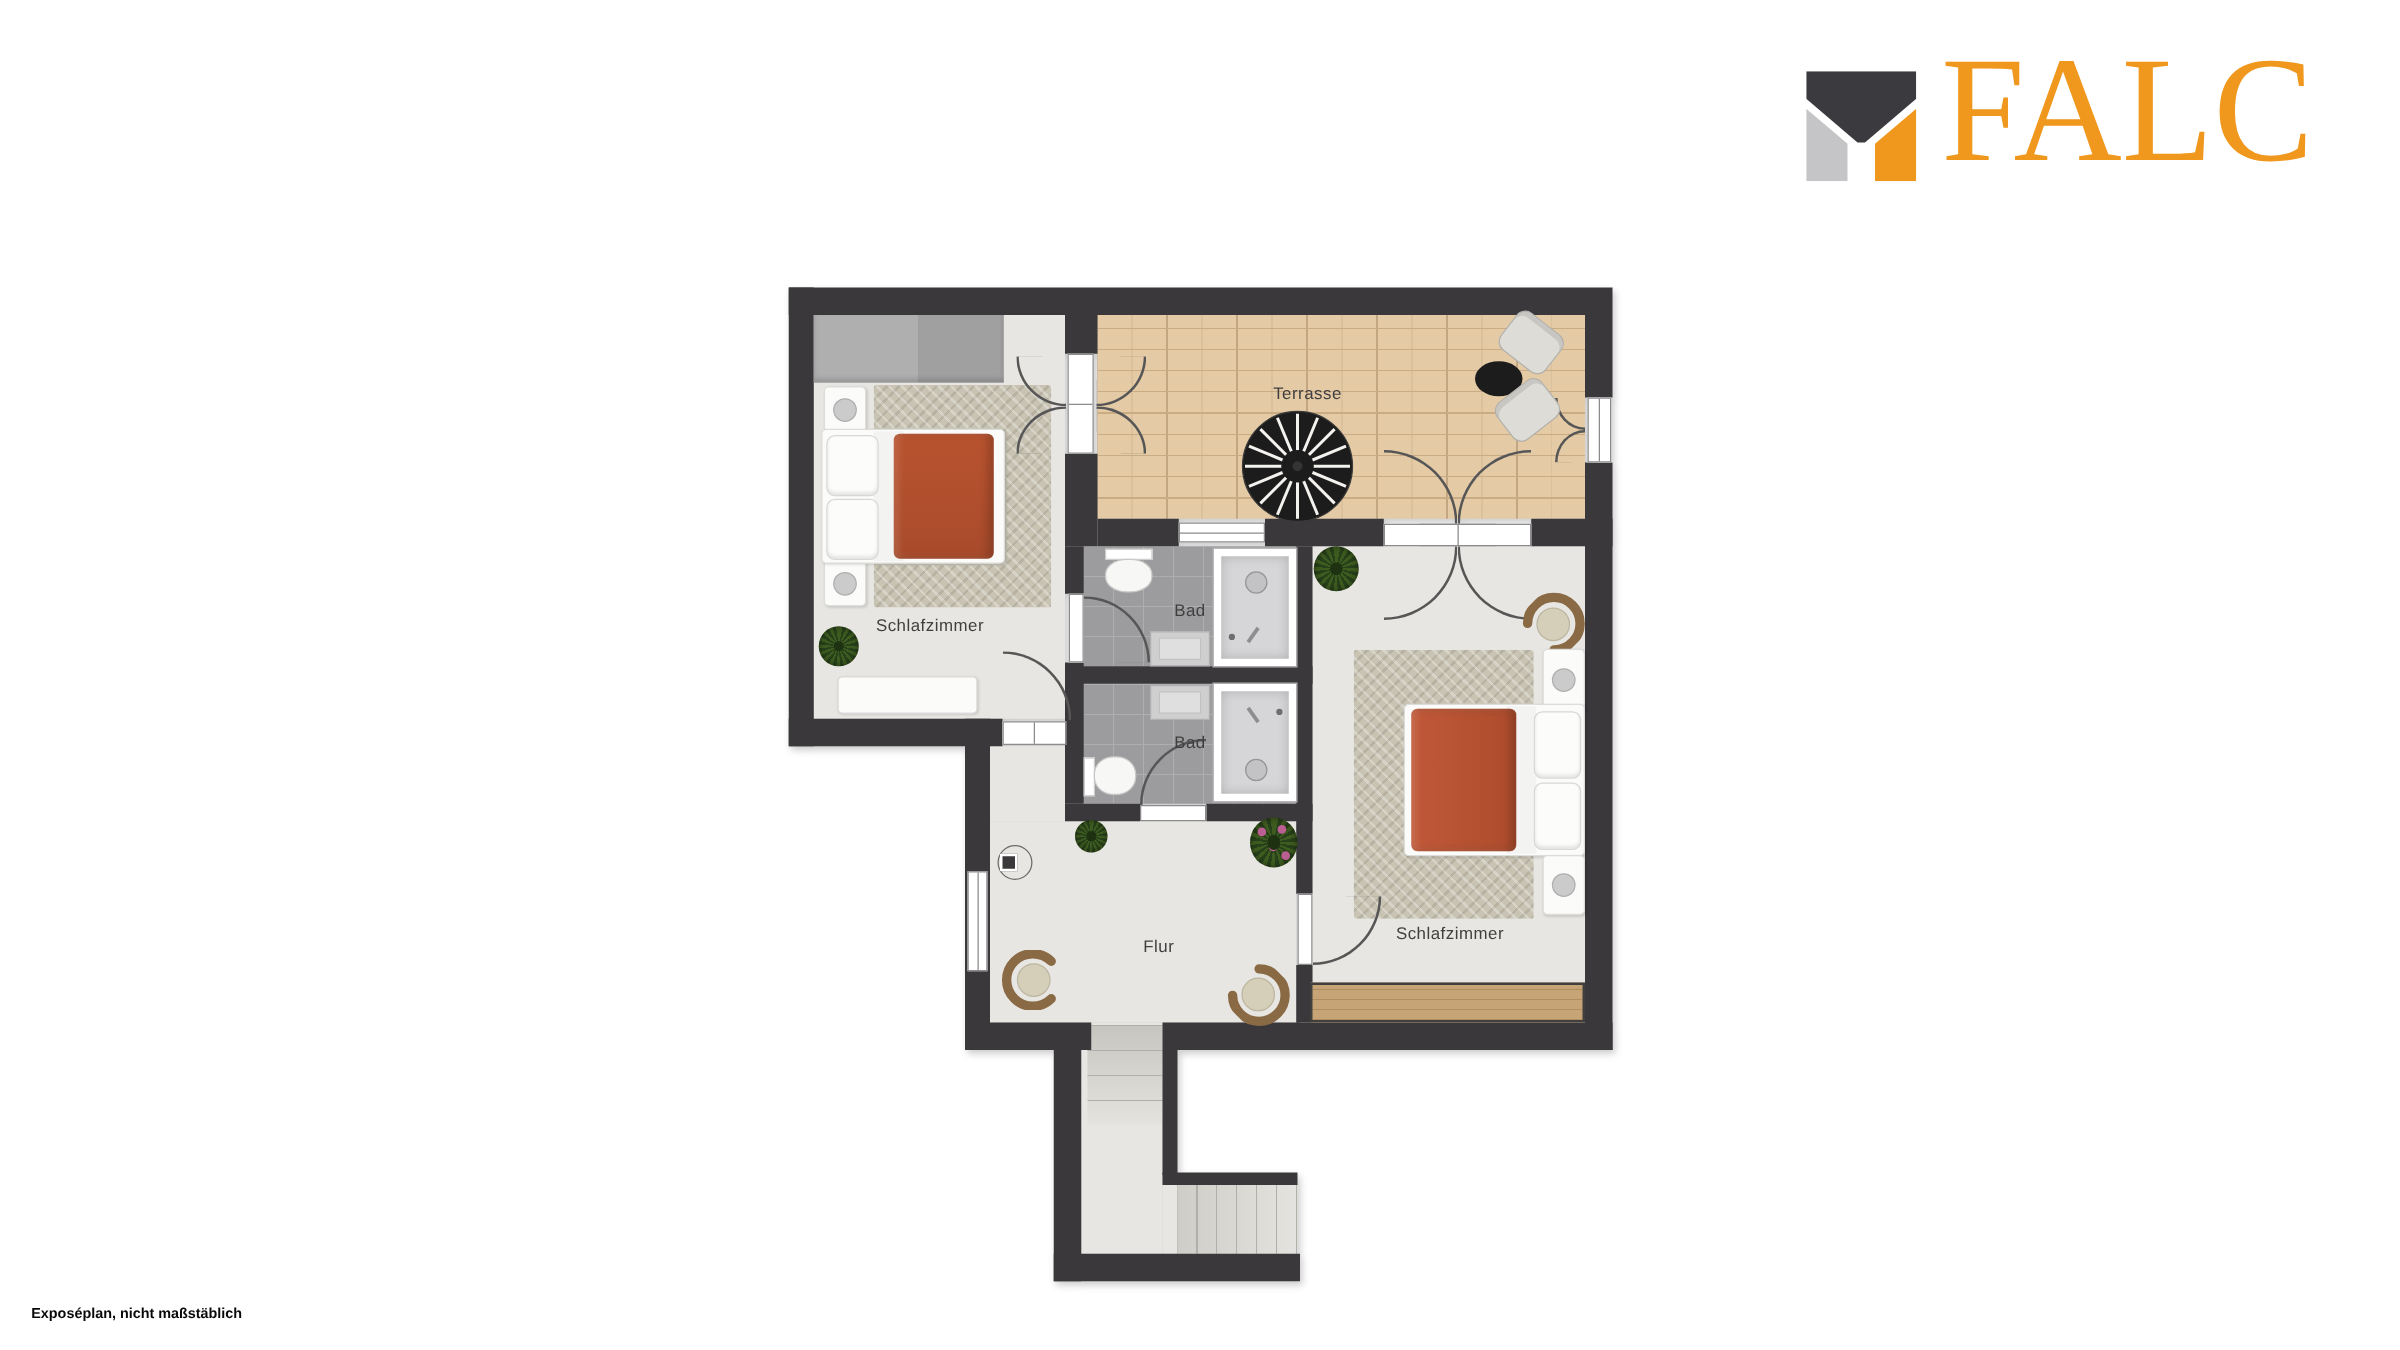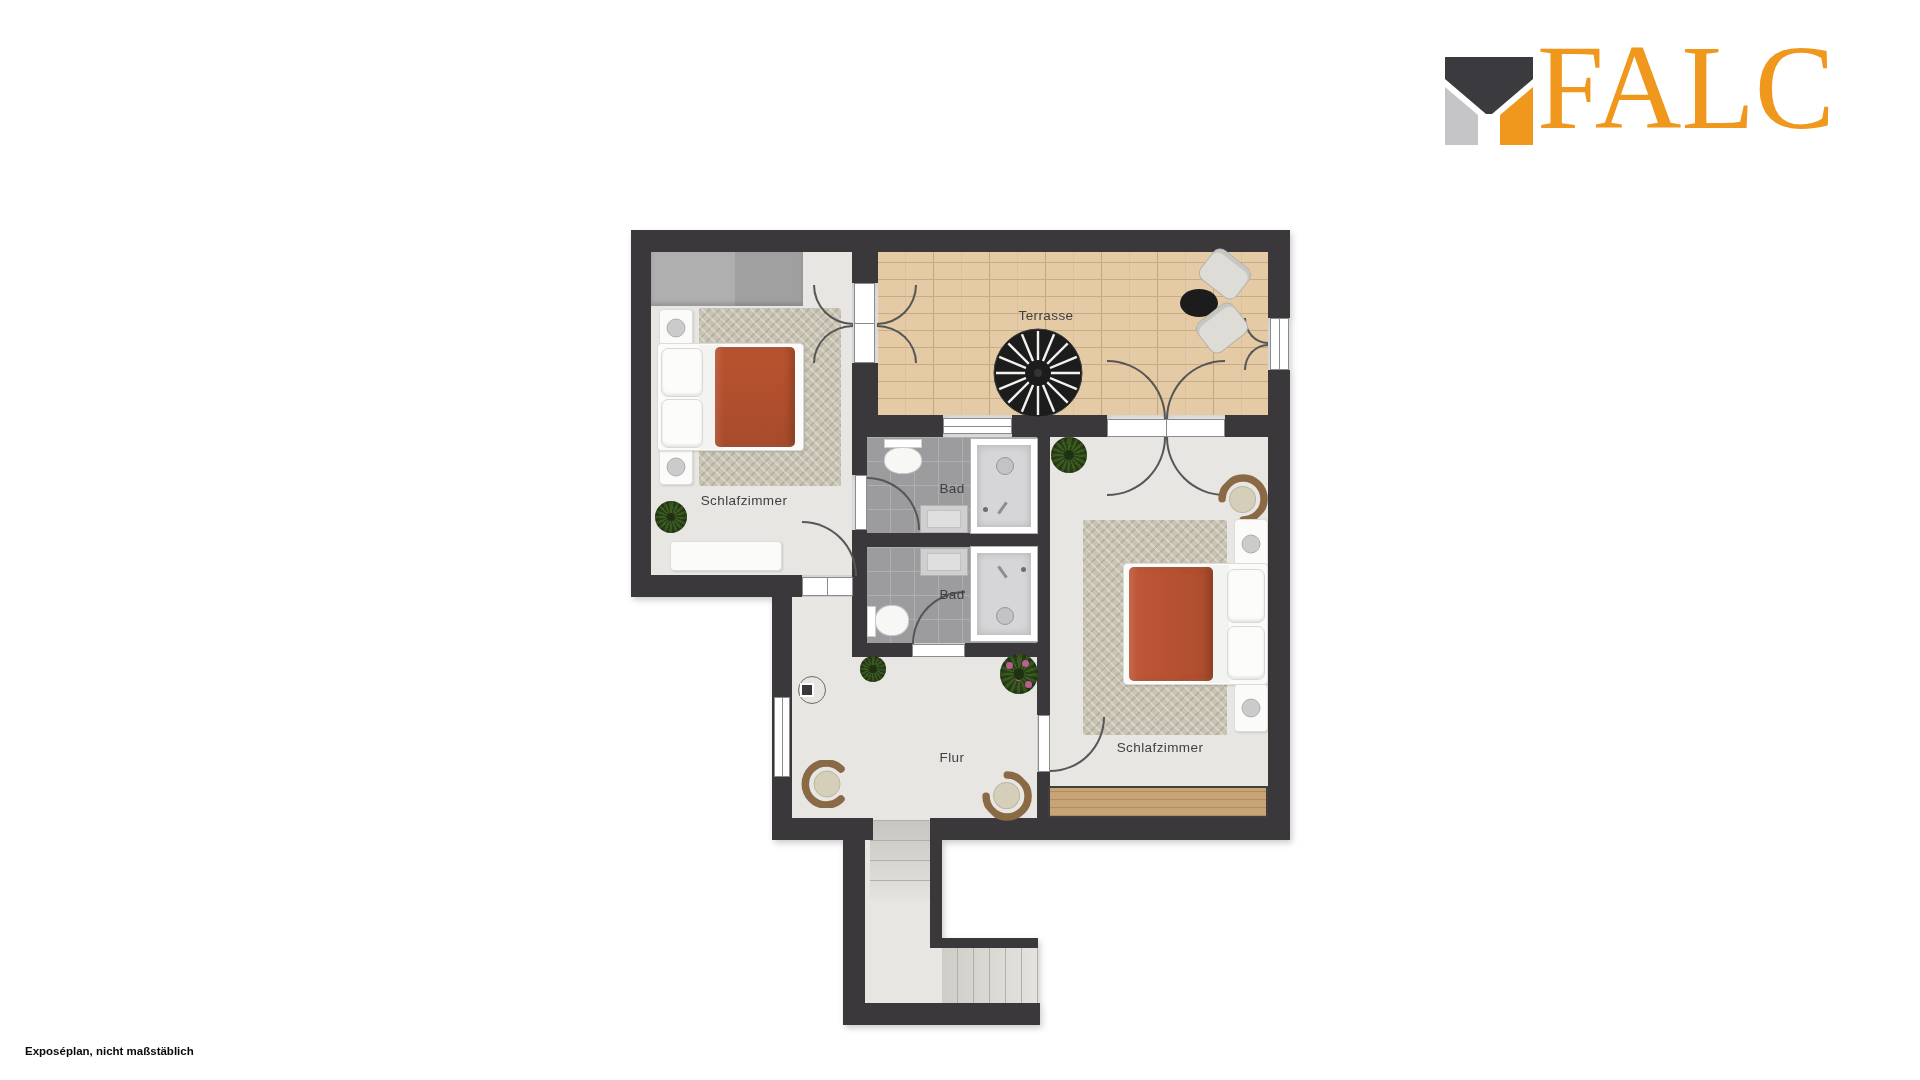--- a/index.html
+++ b/index.html
@@ -56,21 +56,21 @@
 <body>
 
 <div class="canvas">
 
   <div class="abs" style="left:1443px;top:28px;width:440px;height:185px">
     <svg style="position:absolute;left:2px;top:29px" width="88" height="88" viewBox="0 0 88 88">
       <polygon points="0,0 88,0 88,22 47,57 41,57 0,22" fill="#3b3a3e"></polygon>
       <polygon points="0,30 33,58 33,88 0,88" fill="#c5c5c7"></polygon>
       <polygon points="55,58 88,30 88,88 55,88" fill="#f0971d"></polygon>
     </svg>
-    <div class="logo-title" style="left:94px;top:0px">FALC</div>
+    <div class="logo-title" style="left:110px;top:0px">FALC</div>
   </div>
 
   <div class="plan">
 
     <div class="floor" style="left:651px;top:252px;width:201px;height:323px"></div>
     <div class="floor terrace" style="left:878px;top:252px;width:390px;height:163px"></div>
     <div class="floor bath" style="left:867px;top:437px;width:170px;height:96px"></div>
     <div class="floor bath" style="left:867px;top:547px;width:170px;height:96px"></div>
     <div class="floor" style="left:1050px;top:437px;width:218px;height:381px"></div>
     <div class="floor" style="left:792px;top:657px;width:245px;height:161px"></div>
@@ -238,18 +238,18 @@
     </svg>
     <svg class="abs" style="left:984px;top:773px;transform:rotate(135deg)" width="48" height="48" viewBox="0 0 48 48">
       <circle cx="24" cy="26" r="13" fill="#d5cfba" stroke="#bdb6a0"></circle>
       <path d="M9,40 A21,21 0 1 1 39,40" stroke="#8a6a45" stroke-width="7.5" fill="none" stroke-linecap="round"></path>
     </svg>
 
     <div class="label" style="left:744px;top:500px">Schlafzimmer</div>
     <div class="label" style="left:1046px;top:315px">Terrasse</div>
     <div class="label" style="left:952px;top:488px">Bad</div>
     <div class="label" style="left:952px;top:594px">Bad</div>
-    <div class="label" style="left:952px;top:757px">Flur</div>
+    <div class="label" style="left:927px;top:757px">Flur</div>
     <div class="label" style="left:1160px;top:747px">Schlafzimmer</div>
   </div>
 
   <div class="footer-note">Exposéplan, nicht maßstäblich</div>
 </div>
 
 </body></html>

